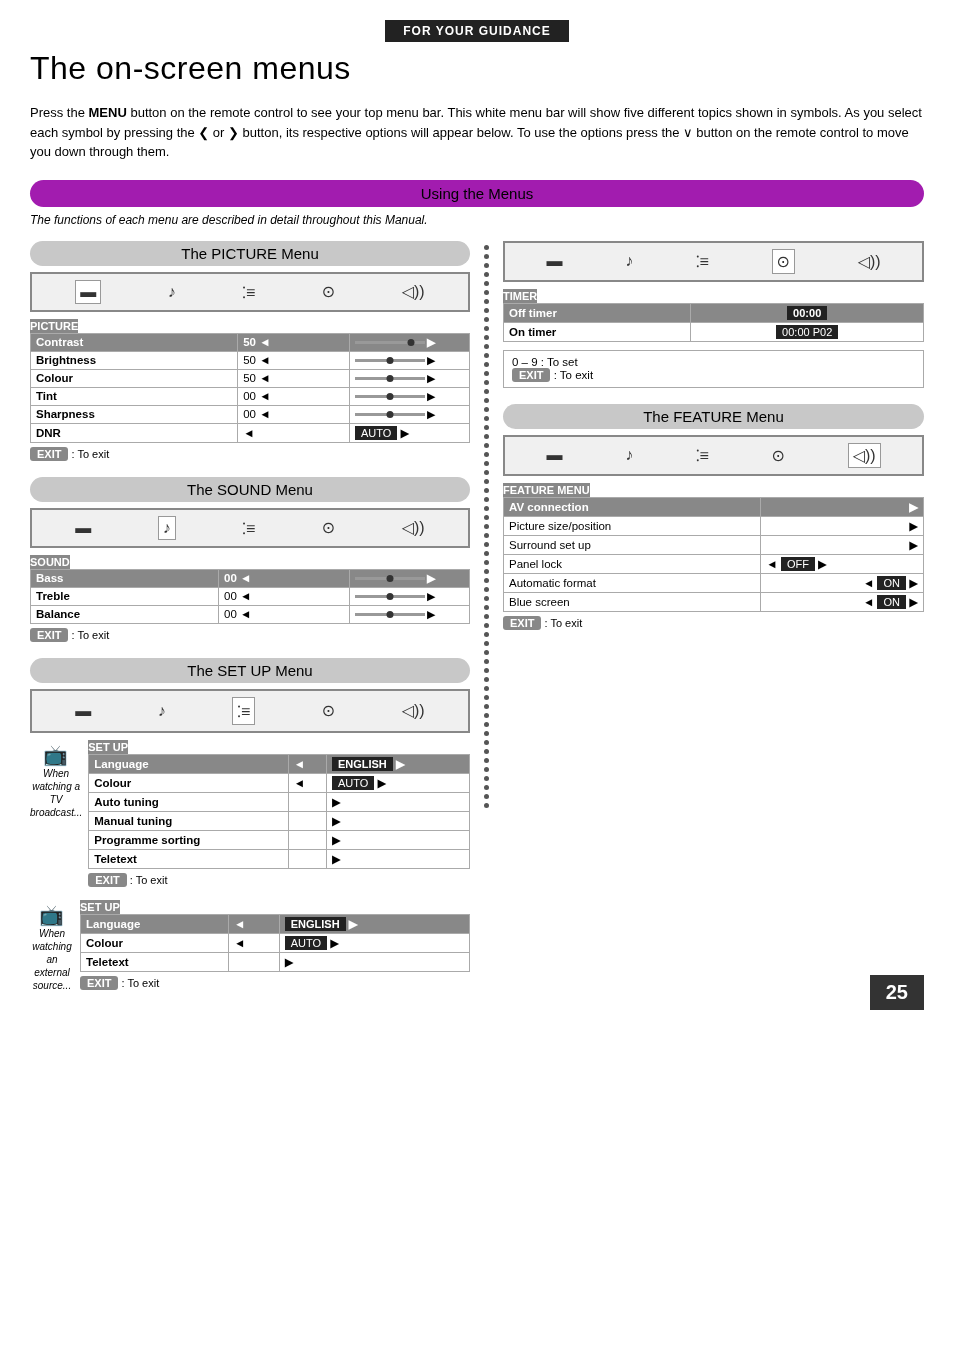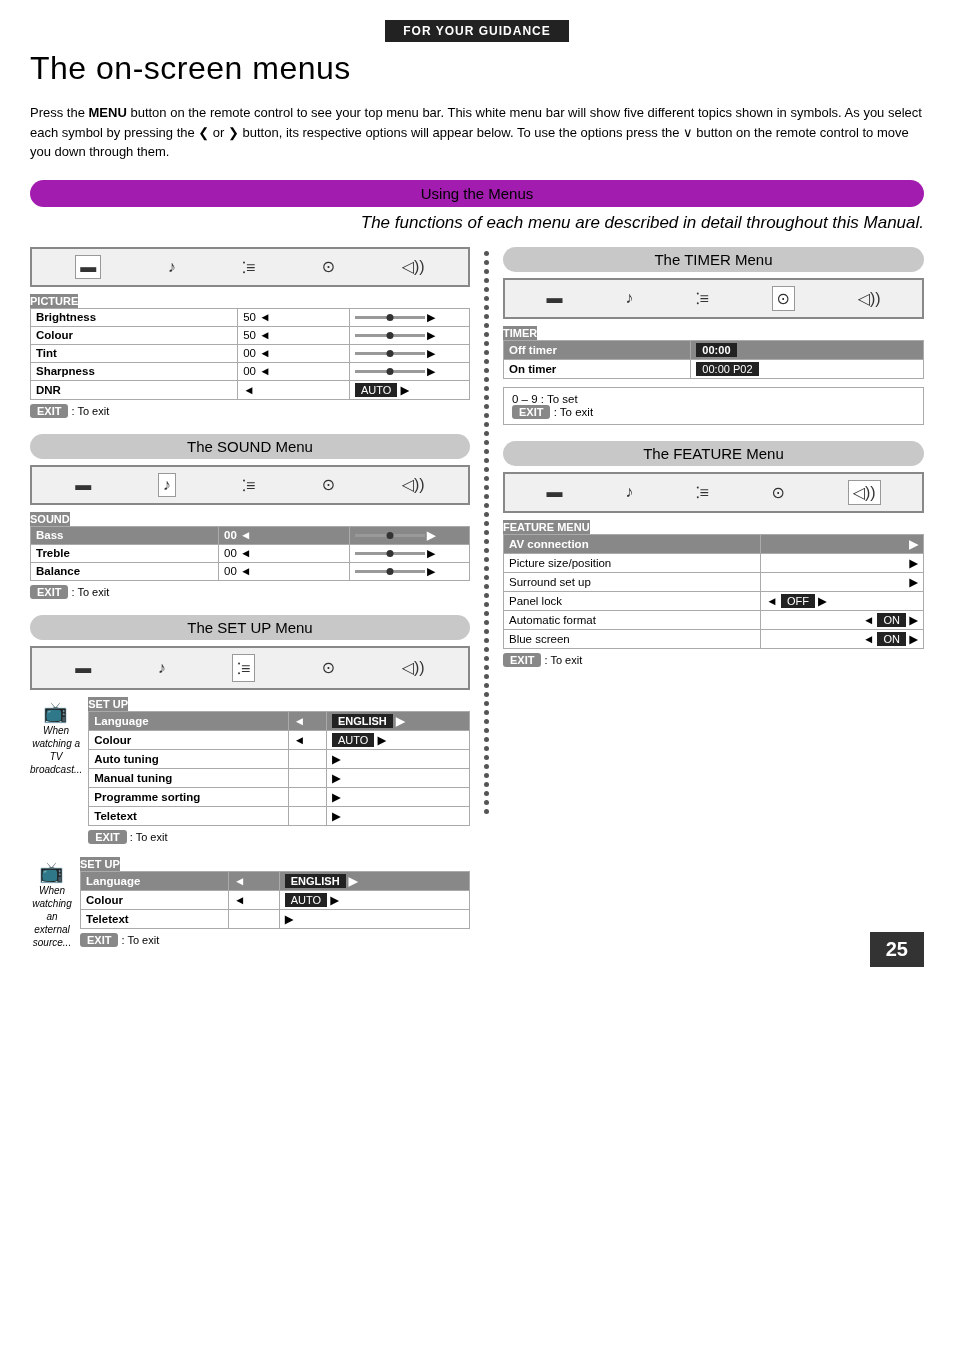--- a/index.html
+++ b/index.html
@@ -48,23 +48,23 @@
     
     .using-menus-header {
       background: #a21caf;
       border-radius: 20px;
       text-align: center;
       font-size: 15px;
       padding: 5px 0;
       margin-bottom: 6px;
     }
     .using-menus-subtitle {
-      text-align: right;
+      text-align: left;
       font-style: italic;
-      font-size: 17px;
+      font-size: 12px;
       margin-bottom: 14px;
     }
 
     
     .columns {
       display: flex;
       gap: 0;
     }
     .col-left {
       flex: 0 0 450px;
@@ -143,21 +143,21 @@
       border-collapse: collapse;
       border: 1px solid #aaa;
       font-size: 11.5px;
     }
     .menu-table td {
       border: 1px solid #aaa;
       padding: 2px 5px;
     }
     .menu-table .row-label { font-weight: bold; }
     .menu-table .row-value {
-      text-align: left;
+      text-align: center;
       white-space: nowrap;
     }
     .menu-table .slider-cell {
       width: 120px;
     }
 
     
     .slider-bar {
       display: flex;
       align-items: center;
@@ -282,31 +282,44 @@
 <div class="using-menus-header">
   <span>Using the Menus</span>
 </div>
 <div class="using-menus-subtitle">The functions of each menu are described in detail throughout this Manual.</div>
 
 <div class="columns">
 
   <div class="col-left">
 
     <div class="menu-section">
+      <div class="menu-section-title">The PICTURE Menu</div>
       <div class="icon-bar">
         <span class="icon-item active">▬</span>
         <span class="icon-item">♪</span>
         <span class="icon-item">⁚≡</span>
         <span class="icon-item">⊙</span>
         <span class="icon-item">◁))</span>
       </div>
       <div>
         <span class="menu-label">PICTURE</span>
         <table class="menu-table">
           <tbody>
+              <tr class="highlighted">
+            <td class="row-label">Contrast</td>
+            <td>50 ◄</td>
+            <td class="slider-cell">
+              <div class="slider-bar">
+                <span class="bar-track">
+                      <span class="bar-dot right"></span>
+                    </span>
+                ▶
+              </div>
+            </td>
+          </tr>
           <tr>
             <td class="row-label">Brightness</td>
             <td>50 ◄</td>
             <td class="slider-cell">
               <div class="slider-bar">
                 <span class="bar-track">
                       <span class="bar-dot"></span>
                     </span>
                 ▶
               </div>
@@ -576,21 +589,20 @@
       <div class="dot"></div>
       <div class="dot"></div>
     <div class="dot"></div>
       <div class="dot"></div>
       <div class="dot"></div>
   </div>
 
   <div class="col-right" style="position:relative;">
 
     <div class="menu-section">
-      <div class="menu-section-title">The TIMER Menu</div>
       <div class="icon-bar">
         <span class="icon-item">▬</span>
         <span class="icon-item">♪</span>
         <span class="icon-item">⁚≡</span>
         <span class="icon-item active">⊙</span>
         <span class="icon-item">◁))</span>
       </div>
       <div>
         <span class="menu-label">TIMER</span>
         <table class="menu-table">

